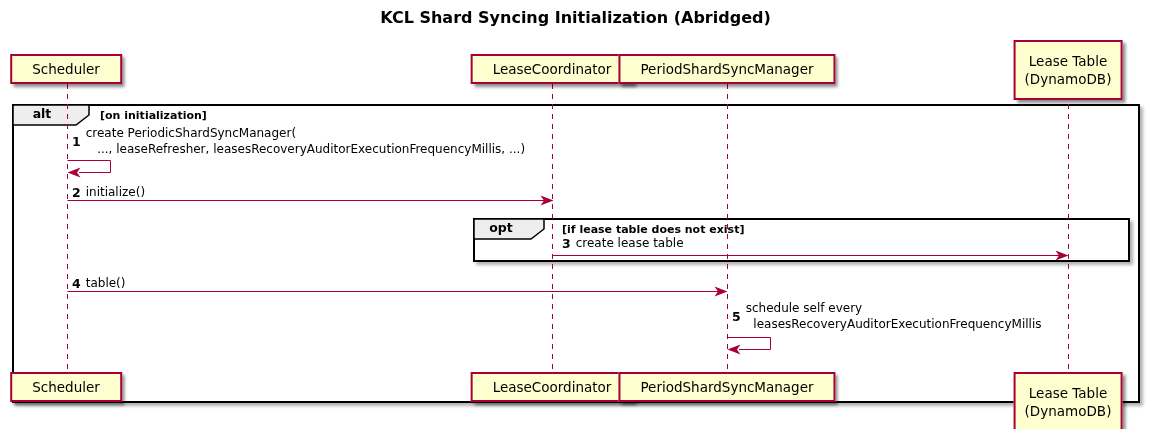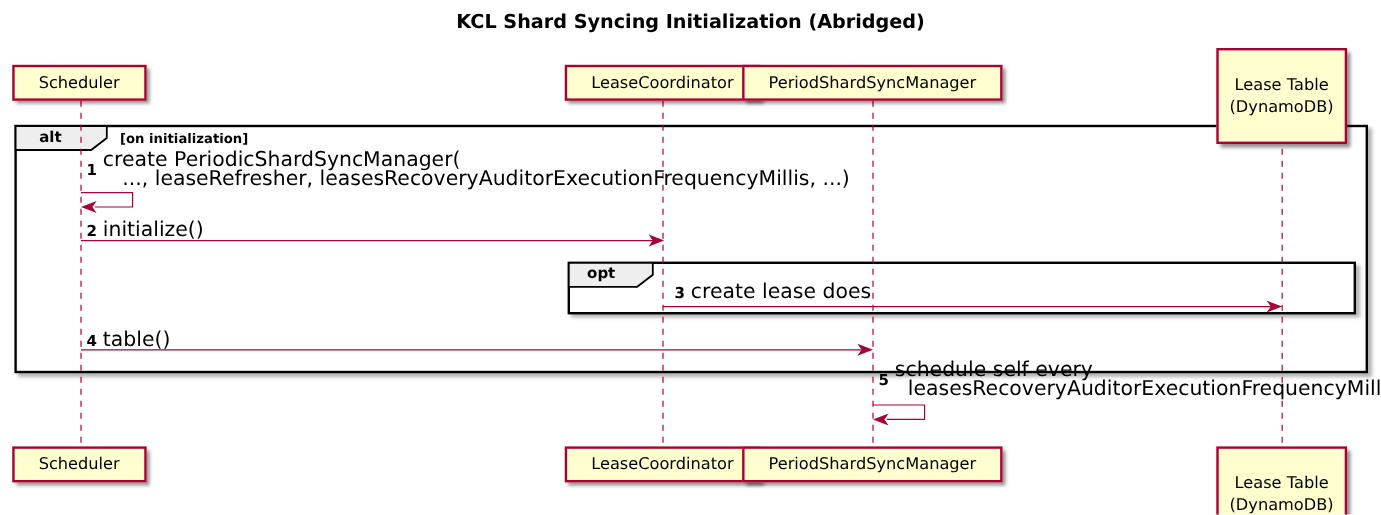--- a/index.html
+++ b/index.html
@@ -21,21 +21,21 @@
     transform:translateX(-50%);
     background:var(--participant-fill,#FEFECE);
     border:2px solid var(--accent,#A80036);
     box-shadow:3px 3px 3px rgba(0,0,0,0.45);
     padding:3px 20px;
     font-size:13.5px;line-height:20px;
     text-align:center;
     white-space:pre;
     z-index:4;
   }
-  .participant.two-line{line-height:18px;padding:20px 9px;}
+  .participant.two-line{line-height:18px;padding:10px 9px;}
   
   .frame{
     position:absolute;
     border:2px solid var(--frame-border,#000);
     box-sizing:border-box;
     box-shadow:3px 3px 3px rgba(0,0,0,0.3);
     background:transparent;
     z-index:1;
   }
   .frame-label{position:absolute;left:-2px;top:-2px;z-index:2;}
@@ -48,21 +48,21 @@
     position:absolute;top:3px;
     font-size:11px;font-weight:bold;white-space:pre;
   }
   
   .message{
     position:absolute;
     display:flex;align-items:center;gap:5px;
     z-index:3;
   }
   .msg-num{font-size:12.5px;font-weight:bold;}
-  .msg-text{font-size:17px;line-height:15.5px;white-space:pre;}
+  .msg-text{font-size:12px;line-height:15.5px;white-space:pre;}
   
   .overlay{
     position:absolute;left:0;top:0;z-index:2;
     pointer-events:none;
   }
   .lifeline{stroke:var(--accent,#A80036);stroke-width:1;stroke-dasharray:5 5;}
   .sq-line{stroke:var(--accent,#A80036);stroke-width:1;fill:none;}
   .sq-head{fill:var(--accent,#A80036);stroke:none;}
 </style>
 </head>
@@ -97,37 +97,38 @@
       <line class="sq-line" x1="67.5" y1="291.5" x2="718" y2="291.5"></line>
       <polygon class="sq-head" points="727.5,291.5 714.5,286.5 718,291.5 714.5,296.5"></polygon>
     </g>
 
     <g>
       <polyline class="sq-line" points="727.5,337.5 770.5,337.5 770.5,349.5 739,349.5"></polyline>
       <polygon class="sq-head" points="727.5,349.5 740.5,344.5 737,349.5 740.5,354.5"></polygon>
     </g>
   </svg>
 
-  <div class="frame" style="left:12px;top:104px;width:1128px;height:207px;">
+  <div class="frame" style="left:12px;top:104px;width:1128px;height:299px;">
     <div class="frame-label">
       <svg width="78" height="22" viewBox="0 0 78 22">
         <polygon class="pent-shape" points="1,1 77,1 77,11 64,21 1,21"></polygon>
       </svg>
       <span class="keyword">alt</span>
     </div>
     <span class="guard" style="left:86px;">[on initialization]</span>
   </div>
 
   <div class="frame" style="left:473px;top:218px;width:657px;height:44px;">
     <div class="frame-label">
       <svg width="72" height="22" viewBox="0 0 72 22">
         <polygon class="pent-shape" points="1,1 71,1 71,11 58,21 1,21"></polygon>
       </svg>
       <span class="keyword" style="width:56px;">opt</span>
     </div>
+    <span class="guard" style="left:87px;">[if lease table does not exist]</span>
   </div>
 
   <div class="participant" style="left:66px;top:54px;">Scheduler</div>
   <div class="participant" style="left:552px;top:54px;">LeaseCoordinator</div>
   <div class="participant" style="left:727px;top:54px;">PeriodShardSyncManager</div>
   <div class="participant two-line" style="left:1068px;top:40px;">Lease Table
 (DynamoDB)</div>
 
   <div class="participant" style="left:66px;top:372px;">Scheduler</div>
   <div class="participant" style="left:552px;top:372px;">LeaseCoordinator</div>
@@ -139,21 +140,21 @@
     <span class="msg-num">1</span>
     <span class="msg-text">create PeriodicShardSyncManager(
    ..., leaseRefresher, leasesRecoveryAuditorExecutionFrequencyMillis, ...)</span>
   </div>
   <div class="message" style="left:72px;top:185px;">
     <span class="msg-num">2</span>
     <span class="msg-text">initialize()</span>
   </div>
   <div class="message" style="left:562px;top:236px;">
     <span class="msg-num">3</span>
-    <span class="msg-text">create lease does</span>
+    <span class="msg-text">create lease table</span>
   </div>
   <div class="message" style="left:72px;top:276px;">
     <span class="msg-num">4</span>
     <span class="msg-text">table()</span>
   </div>
   <div class="message" style="left:732px;top:301px;">
     <span class="msg-num">5</span>
     <span class="msg-text">schedule self every
   leasesRecoveryAuditorExecutionFrequencyMillis</span>
   </div>

